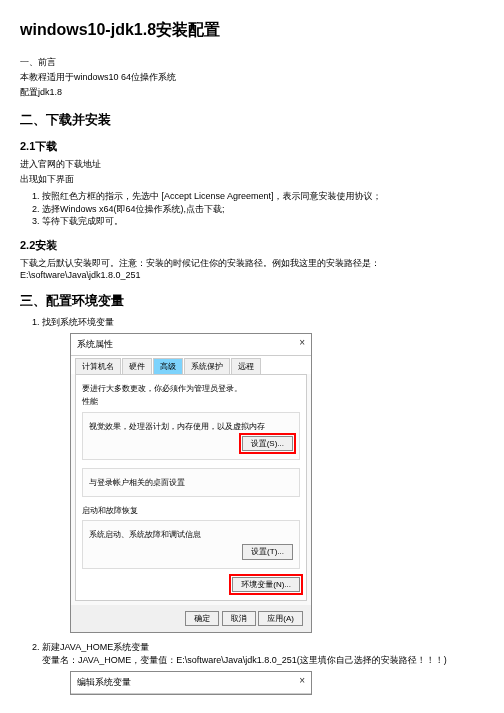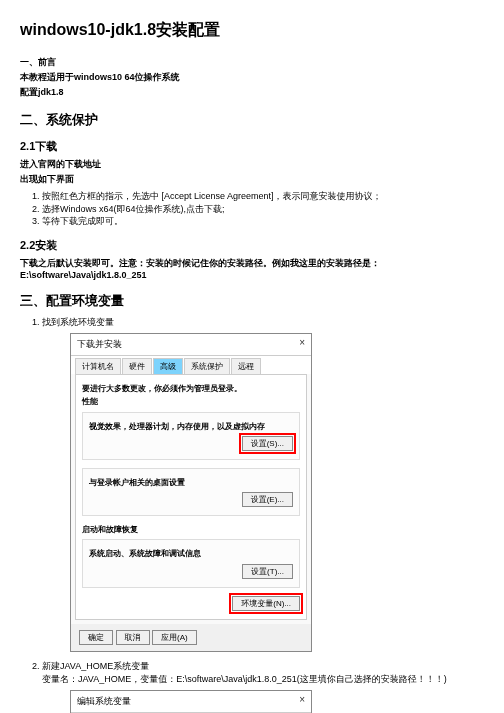--- a/index.html
+++ b/index.html
@@ -23,21 +23,20 @@
     margin: 12px 0 6px 0;
   }
   h3 {
     font-size: 11px;
     font-weight: bold;
     margin: 10px 0 4px 0;
   }
   p {
     margin: 2px 0;
     font-size: 9px;
-    font-weight: bold;
   }
   ol {
     margin: 4px 0 6px 0;
     padding-left: 22px;
   }
   ol li {
     font-size: 9px;
     line-height: 1.4;
   }
   .dialog1 {
@@ -101,40 +100,41 @@
     border: 1px solid #888;
     background: #f0f0f0;
     padding: 1px 8px;
     font-size: 8px;
   }
   .btn.redbox {
     outline: 2px solid red;
     outline-offset: 1px;
   }
   .dialog-btns {
+    text-align: right;
     padding: 6px 8px;
     background: #f0f0f0;
   }
   .dialog2 {
     width: 240px;
     border: 1px solid #888;
     margin: 5px 0 8px 28px;
     background: #f9f9f9;
   }
 </style>
 </head>
 <body>
 
 <h1>windows10-jdk1.8安装配置</h1>
 
 <p style="font-size:9px;">一、前言</p>
 <p>本教程适用于windows10 64位操作系统</p>
 <p>配置jdk1.8</p>
 
-<h2>二、系统保护</h2>
+<h2>二、下载并安装</h2>
 
 <h3>2.1下载</h3>
 <p>进入官网的下载地址</p>
 <p>出现如下界面</p>
 <ol>
   <li>按照红色方框的指示，先选中 [Accept License Agreement]，表示同意安装使用协议；</li>
   <li>选择Windows x64(即64位操作系统),点击下载;</li>
   <li>等待下载完成即可。</li>
 </ol>
 
@@ -142,21 +142,21 @@
 <p>下载之后默认安装即可。注意：安装的时候记住你的安装路径。例如我这里的安装路径是：E:\software\Java\jdk1.8.0_251</p>
 
 <h2>三、配置环境变量</h2>
 
 <ol>
   <li>
     <span>找到系统环境变量</span>
 
     <div class="dialog1">
       <div class="dialog-title">
-        <span>下载并安装</span>
+        <span>系统属性</span>
         <span class="close-x">×</span>
       </div>
       <div class="tabs">
         <span class="tab">计算机名</span>
         <span class="tab">硬件</span>
         <span class="tab active">高级</span>
         <span class="tab">系统保护</span>
         <span class="tab">远程</span>
       </div>
       <div class="panel">
@@ -165,23 +165,20 @@
         <p class="section-label">性能</p>
         <div class="sub-box">
           <p class="section-label">视觉效果，处理器计划，内存使用，以及虚拟内存</p>
           <div class="btn-row">
             <span class="btn redbox">设置(S)...</span>
           </div>
         </div>
 
         <div class="sub-box">
           <p class="section-label">与登录帐户相关的桌面设置</p>
-          <div class="btn-row">
-            <span class="btn">设置(E)...</span>
-          </div>
         </div>
 
         <p class="section-label">启动和故障恢复</p>
         <div class="sub-box">
           <p class="section-label">系统启动、系统故障和调试信息</p>
           <div class="btn-row">
             <span class="btn">设置(T)...</span>
           </div>
         </div>
 

